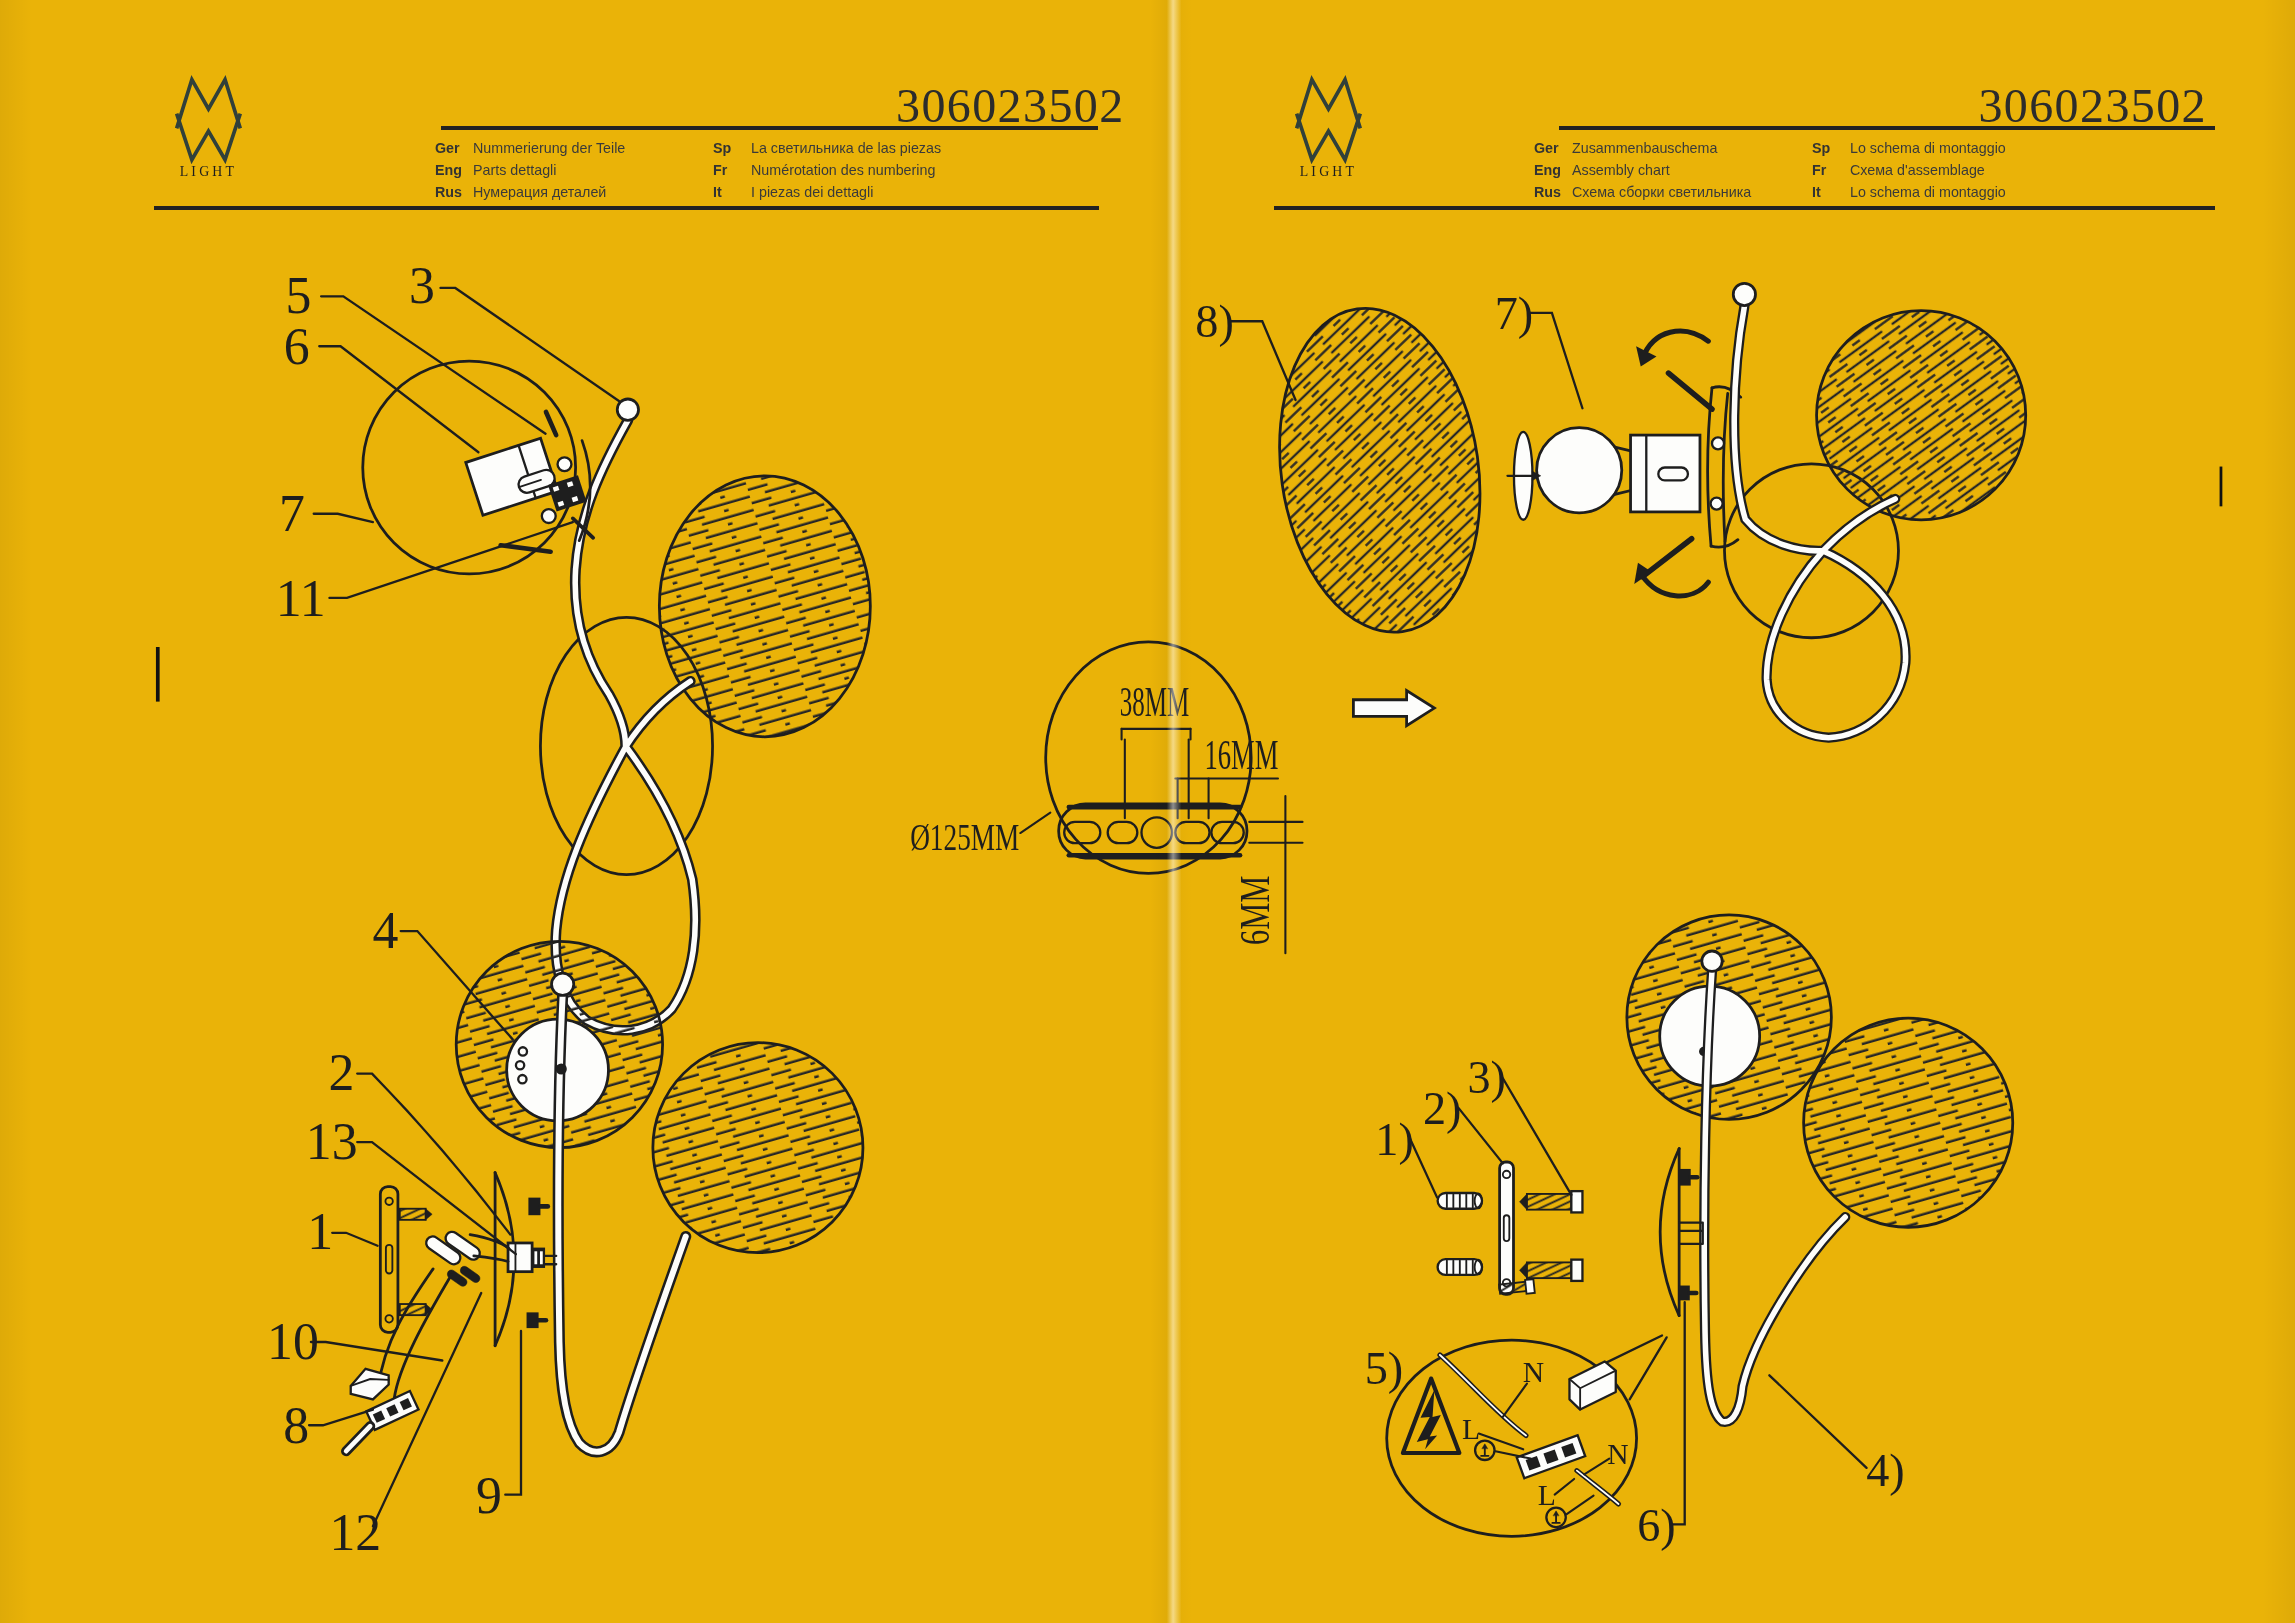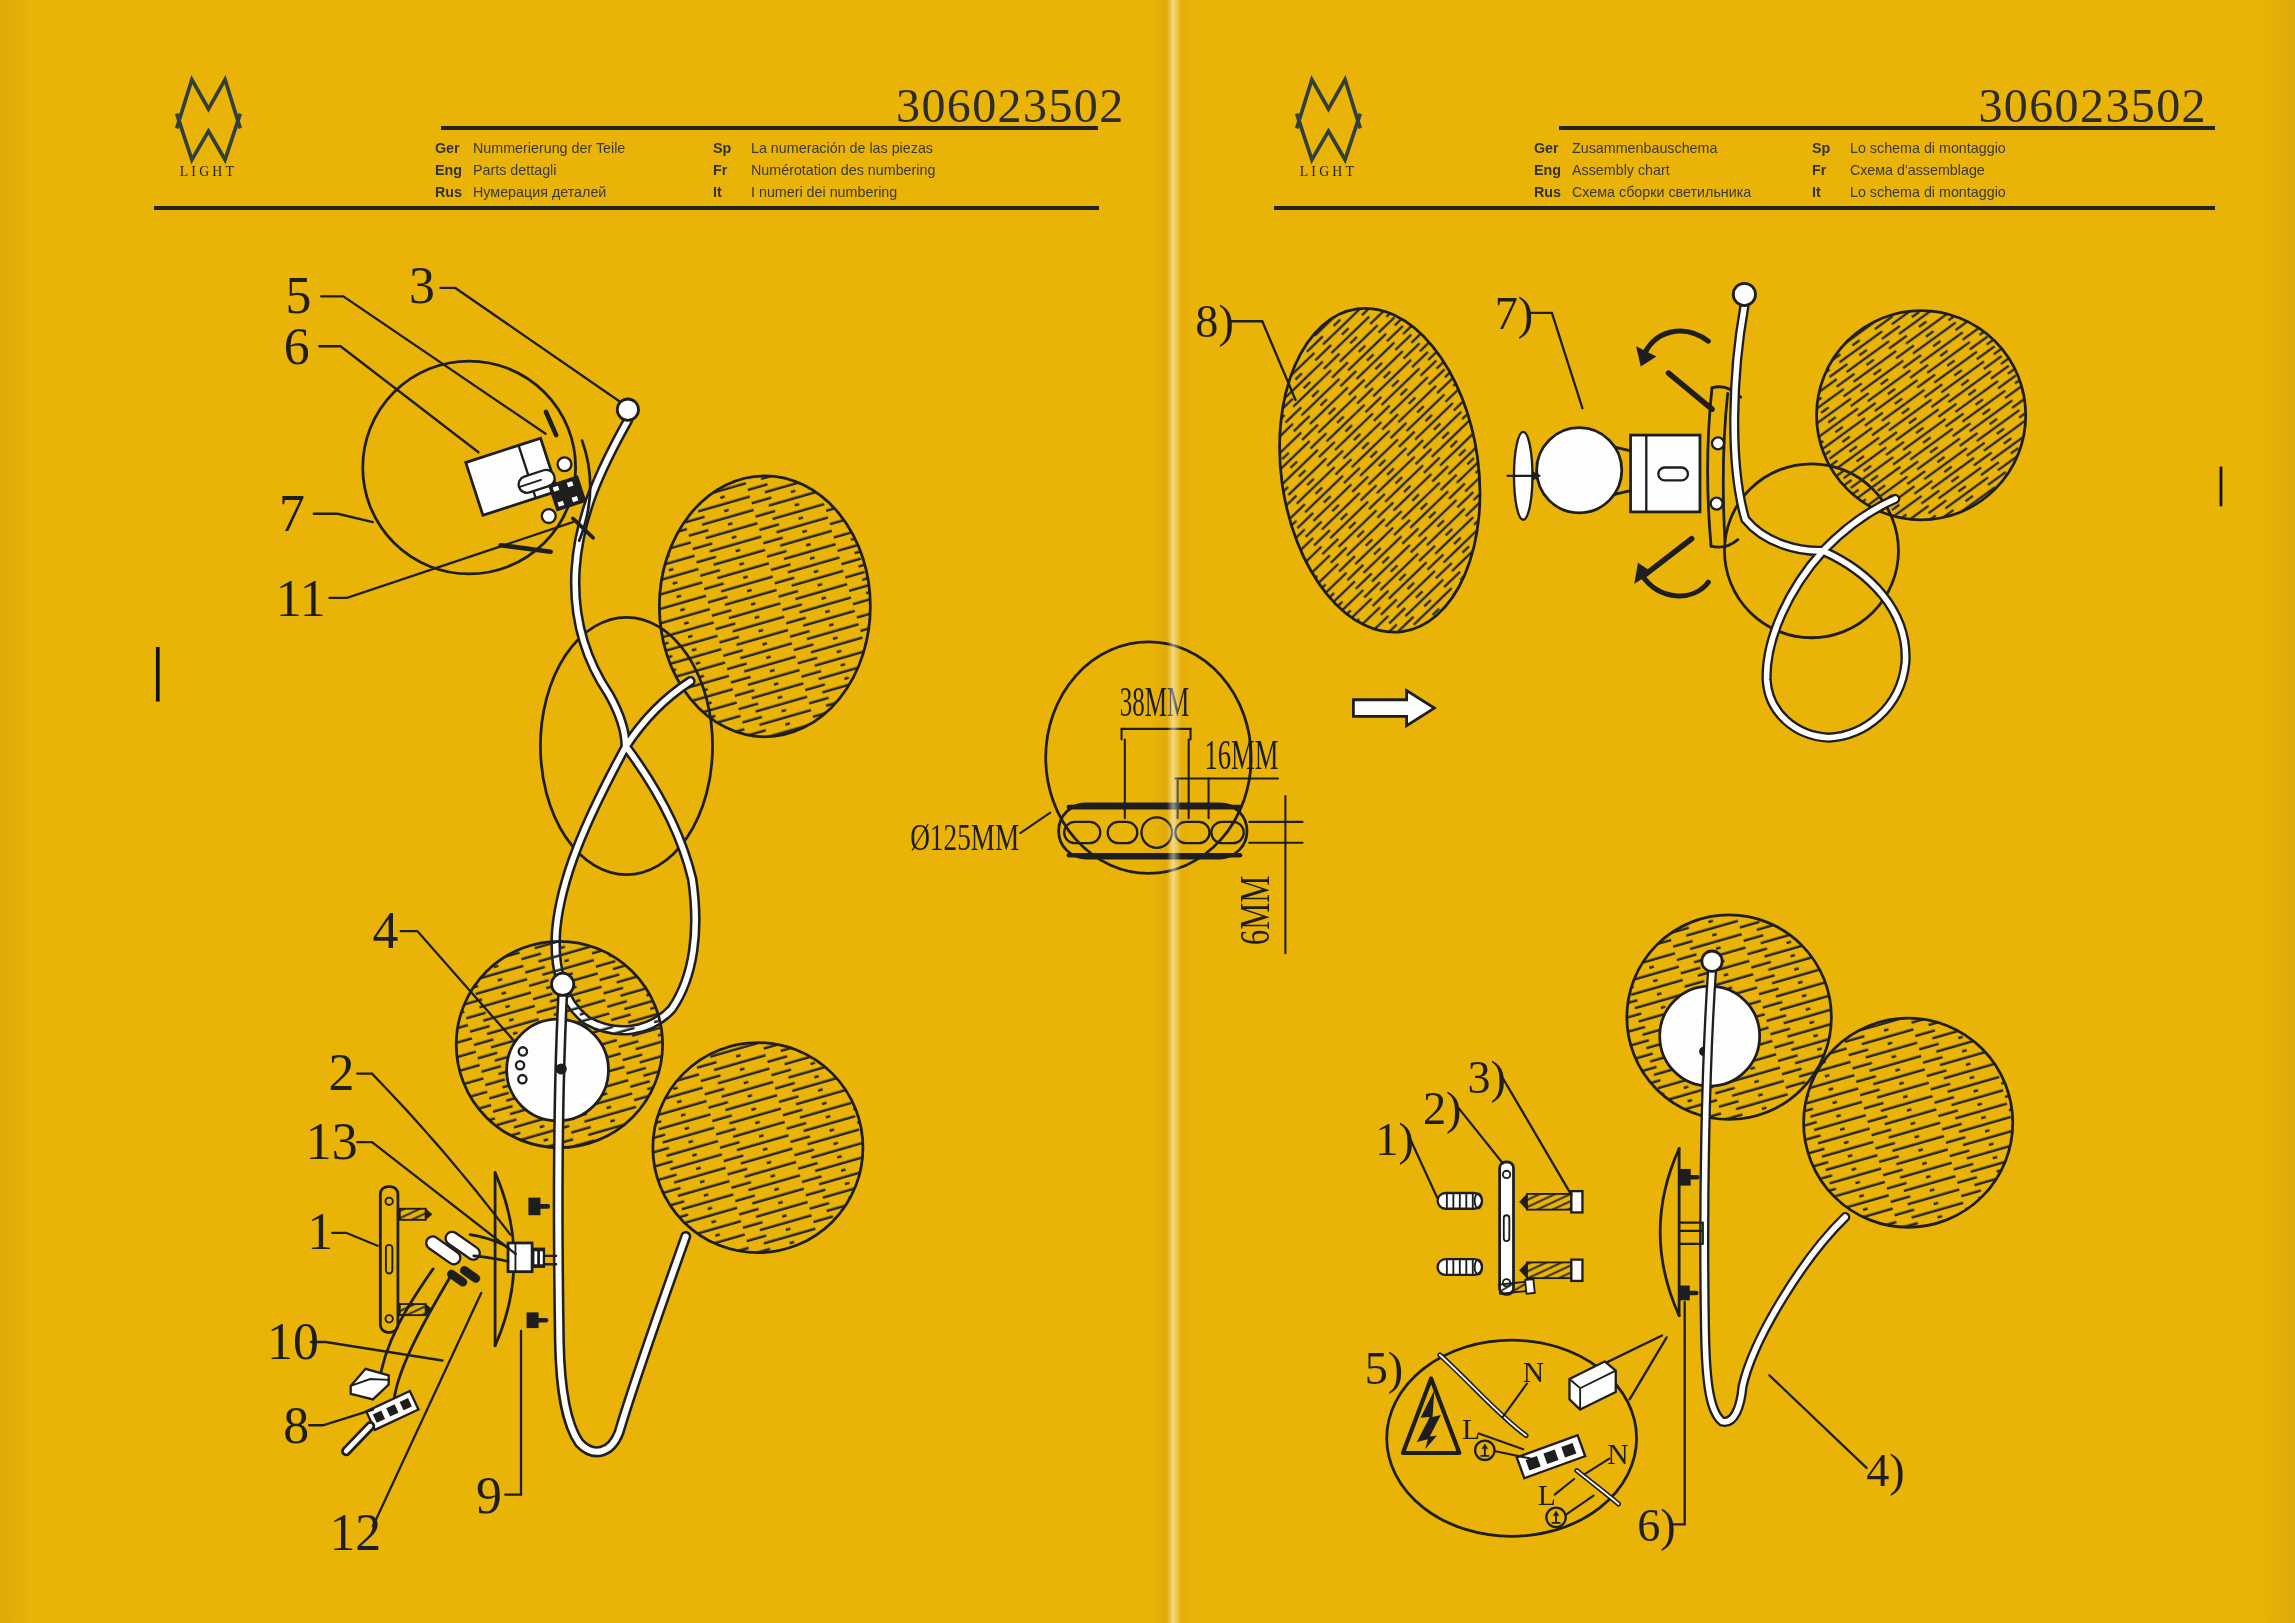--- a/index.html
+++ b/index.html
@@ -103,29 +103,29 @@
           <span class="txt">Parts dettagli</span>
         </div>
       <div class="langrow">
           <span class="code">Rus</span>
           <span class="txt">Нумерация деталей</span>
         </div>
     </div>
     <div class="langcol">
       <div class="langrow">
           <span class="code">Sp</span>
-          <span class="txt">La numeración de las piezas</span>
+          <span class="txt">La светильника de las piezas</span>
         </div>
       <div class="langrow">
           <span class="code">Fr</span>
           <span class="txt">Numérotation des numbering</span>
         </div>
       <div class="langrow">
           <span class="code">It</span>
-          <span class="txt">I numeri dei numbering</span>
+          <span class="txt">I piezas dei dettagli</span>
         </div>
     </div>
   </div>
 
   <div class="langs" id="langs-right">
     <div class="langcol">
       <div class="langrow">
           <span class="code">Ger</span>
           <span class="txt">Zusammenbauschema</span>
         </div>

